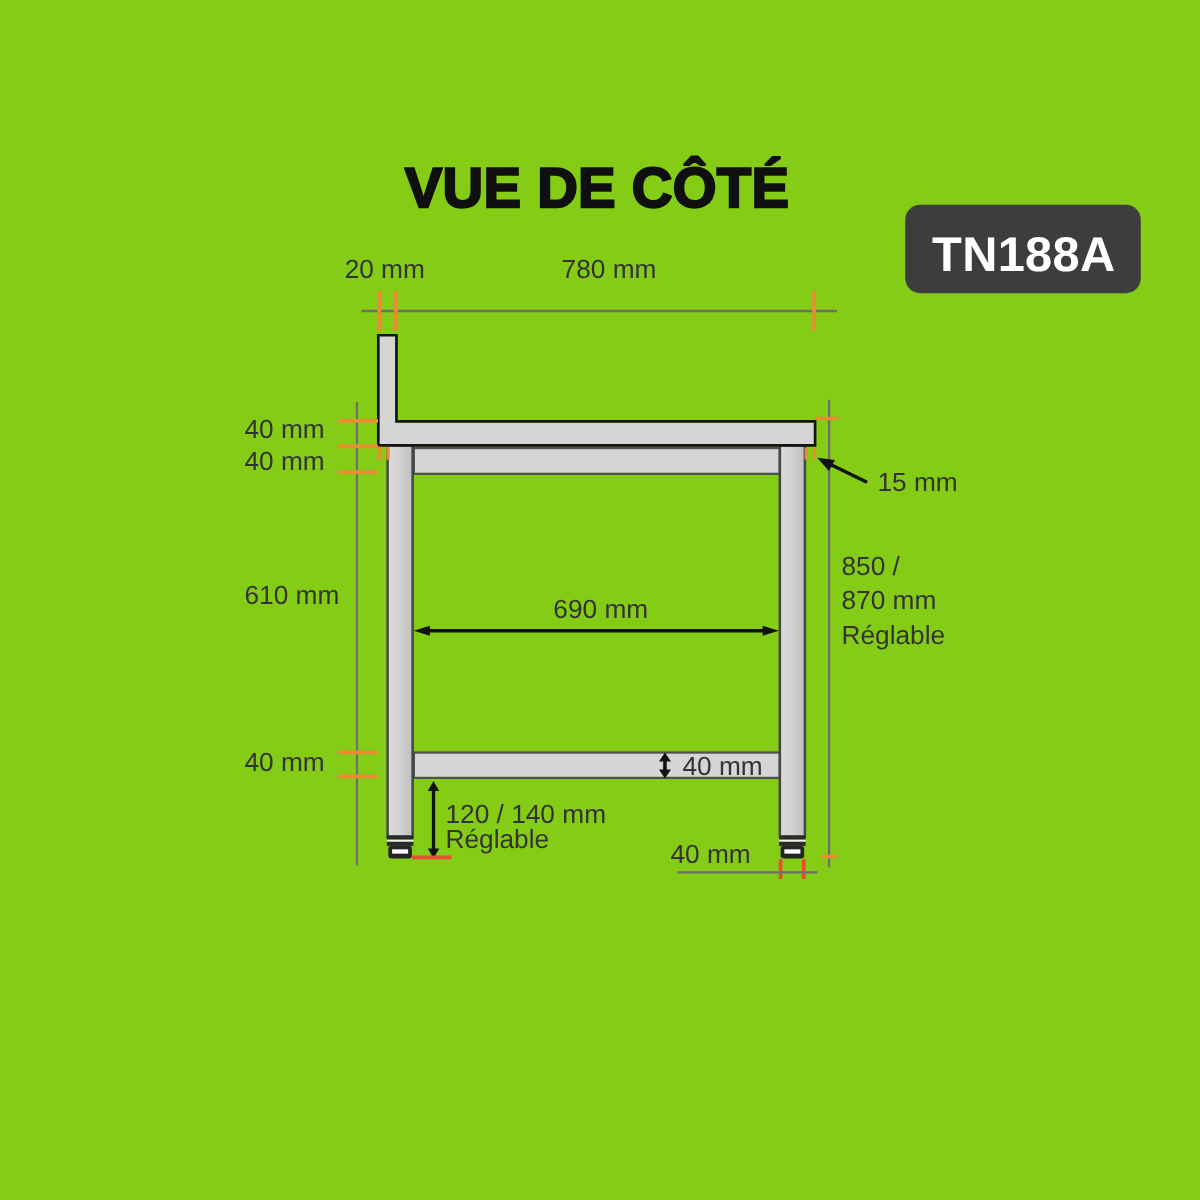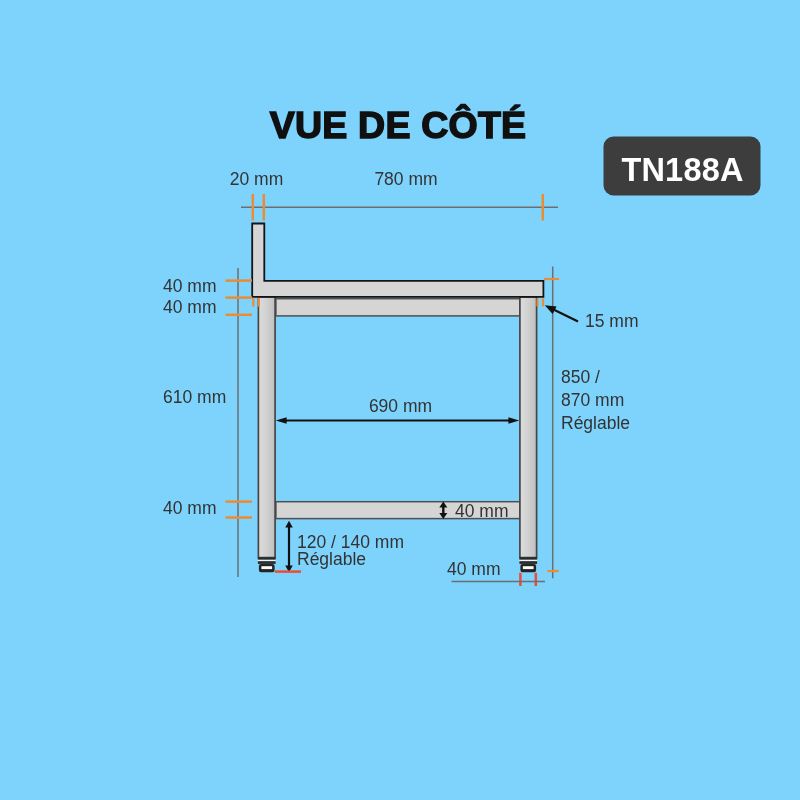--- a/index.html
+++ b/index.html
@@ -1,16 +1,16 @@
 <!DOCTYPE html>
 <html><head>
 <meta charset="utf-8">
 <style>
   html,body{margin:0;padding:0;background:#ffffff;}
-  .page{position:relative;width:800px;height:800px;background:#7dd3fc;overflow:hidden;}
+  .page{position:relative;width:800px;height:800px;background:#84cc16;overflow:hidden;}
   svg{position:absolute;top:0;left:0;}
   text{font-family:"Liberation Sans", sans-serif;}
 </style>
 </head>
 <body>
 <div class="page">
 <svg width="800" height="800" viewBox="0 0 800 800">
   <defs>
     <linearGradient id="leg" x1="0" y1="0" x2="1" y2="0">
       <stop offset="0" stop-color="#dcdcdc"></stop>

